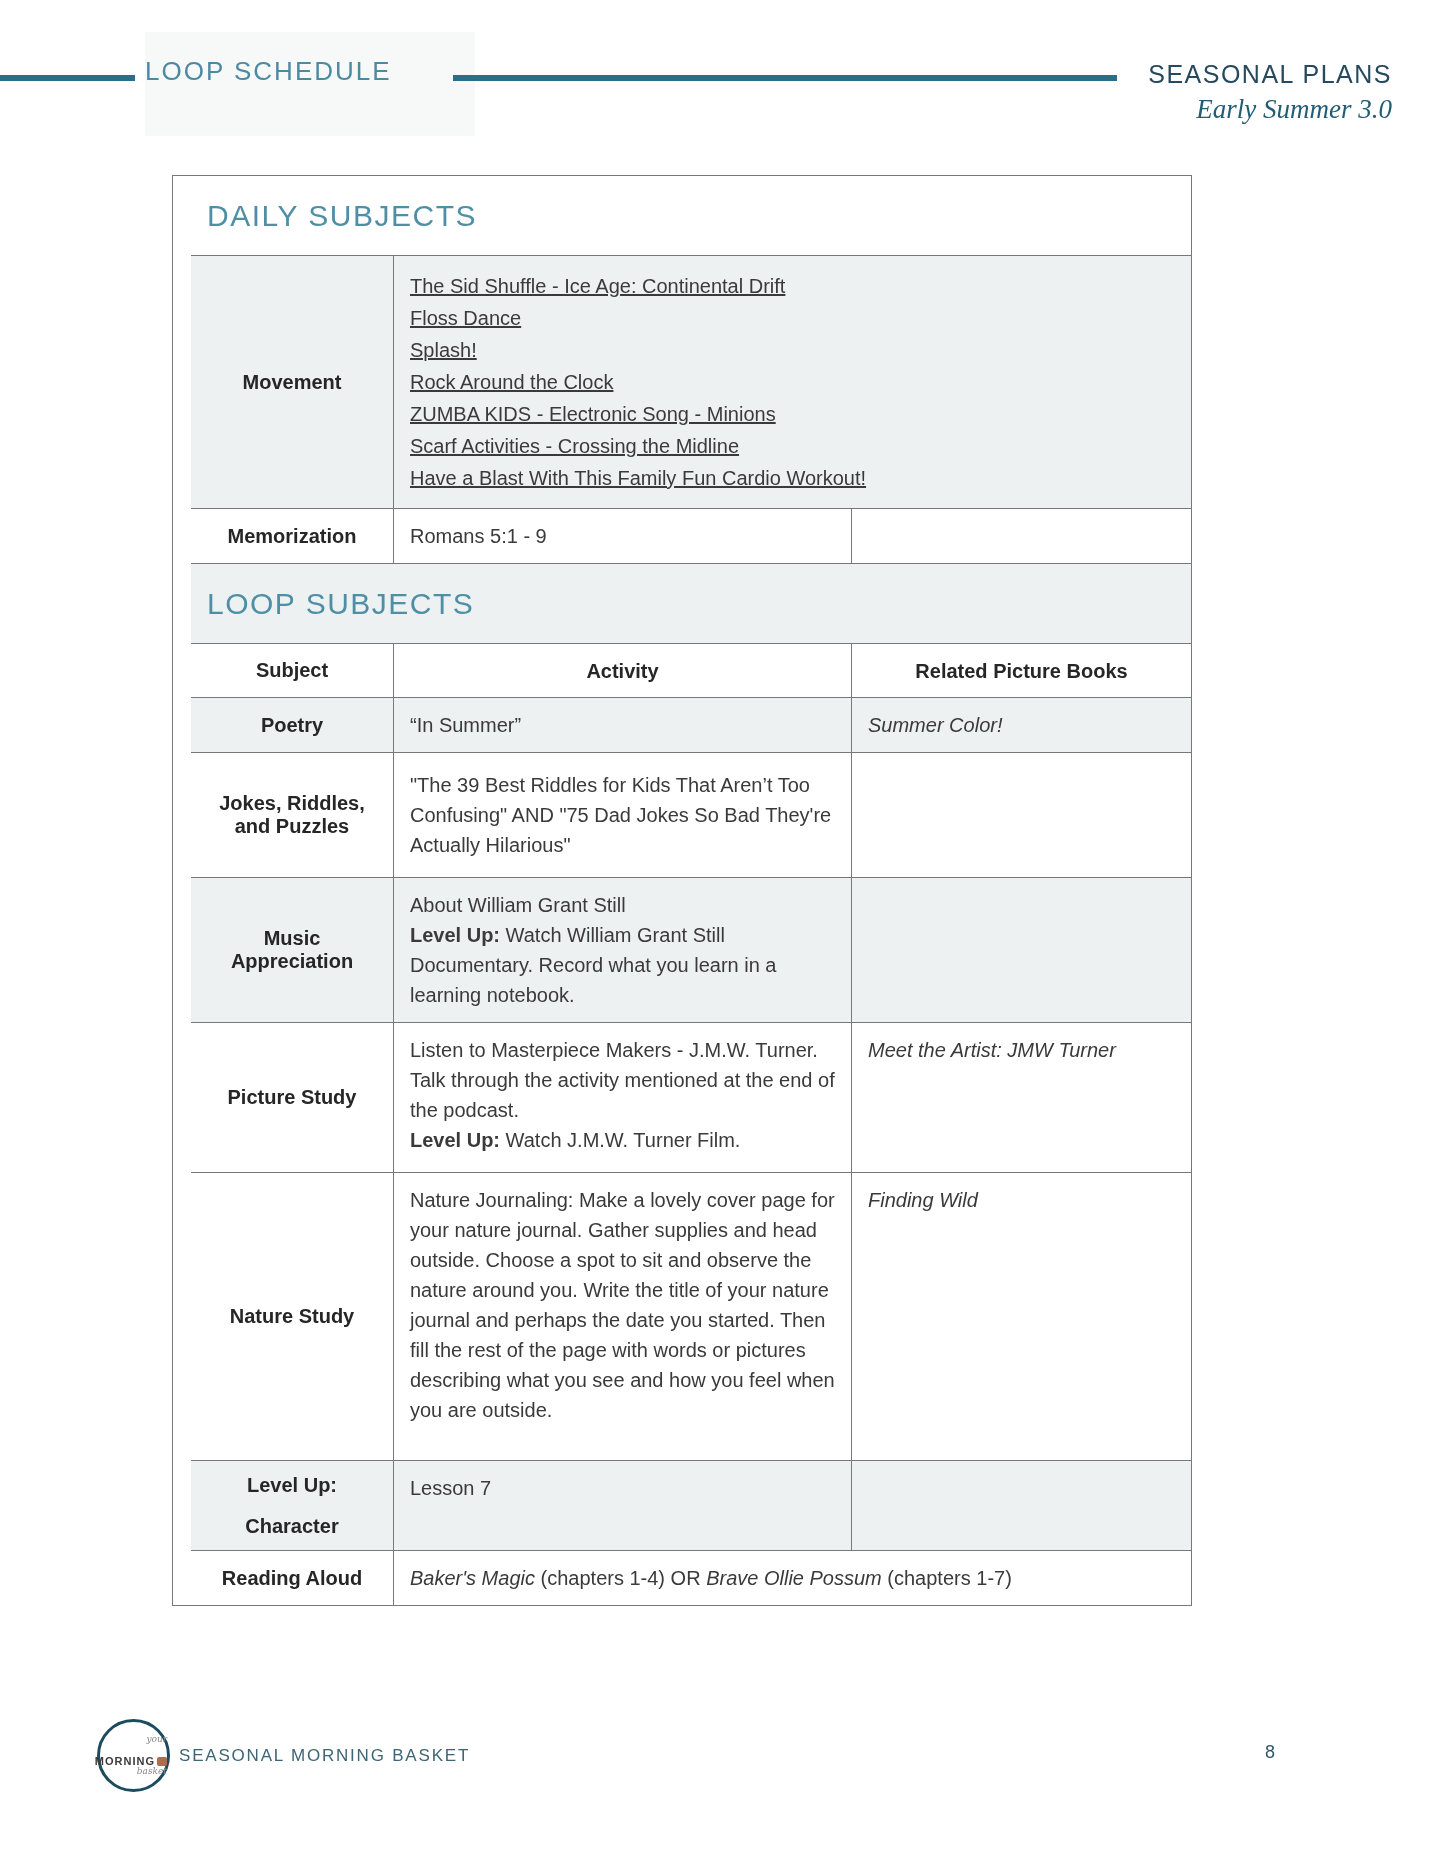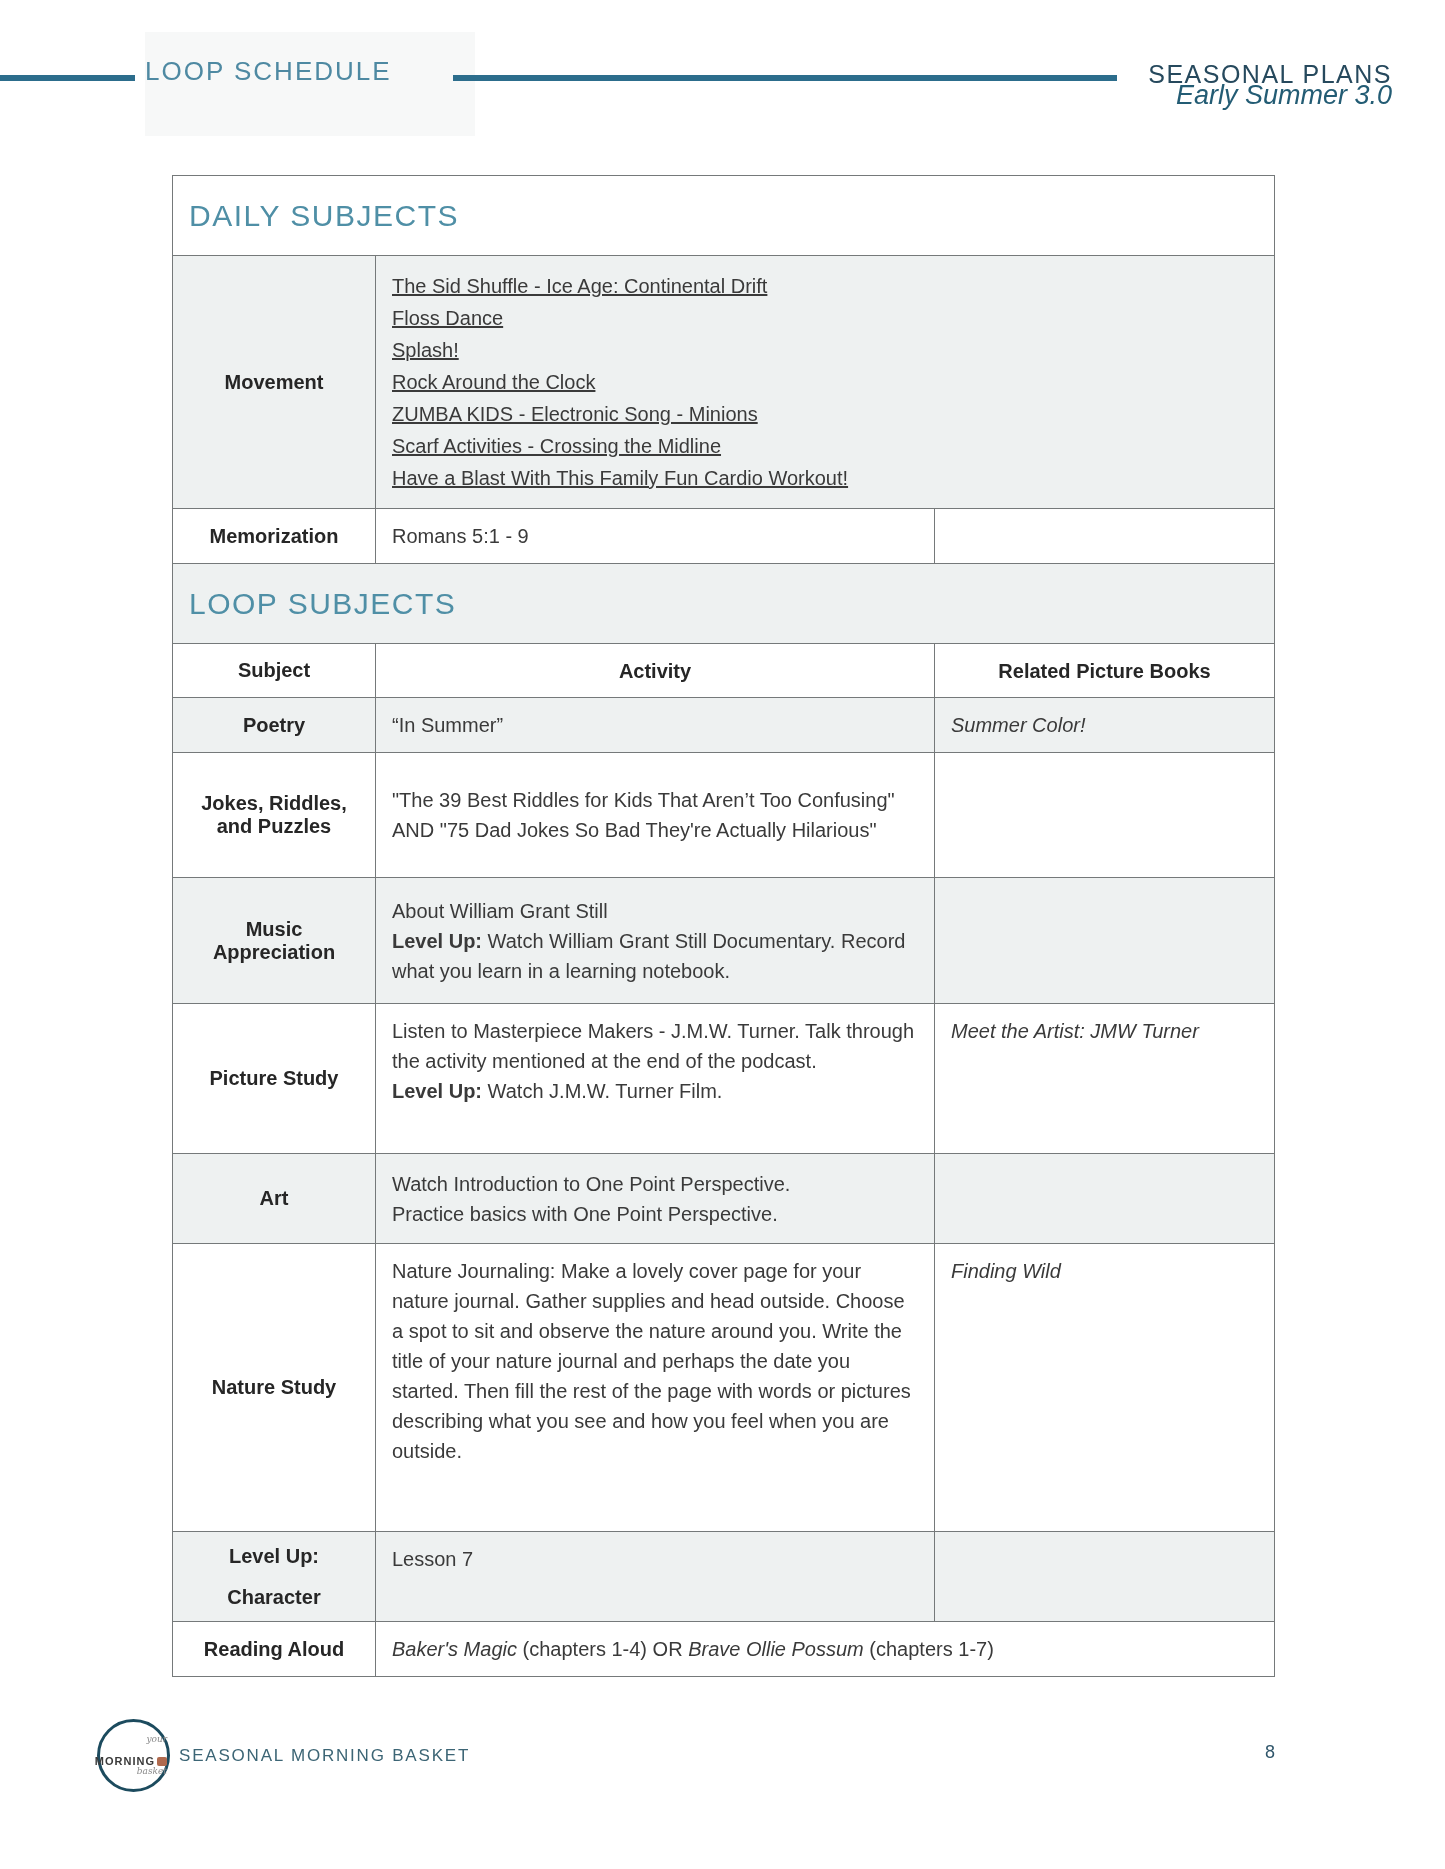--- a/index.html
+++ b/index.html
@@ -8,26 +8,26 @@
 
   
   .title-box{position:absolute;left:145px;top:32px;width:330px;height:104px;background:#f7f8f8;}
   .rule{position:absolute;top:75px;height:6px;background:#2c6d8c;}
   .rule-left{left:0;width:135px;}
   .rule-mid{left:453px;width:664px;}
   .page-title{position:absolute;left:145px;top:56px;width:330px;
               font-size:26px;font-weight:300;letter-spacing:2px;color:#4e89a2;}
   .brand{position:absolute;left:1040px;top:60px;width:352px;text-align:right;
          font-size:25px;letter-spacing:1.5px;color:#26495d;font-weight:400;}
-  .edition{position:absolute;left:1040px;top:80px;width:352px;text-align:right;
-           font-family:Liberation Sans, sans-serif;font-style:italic;font-size:27px;color:#235c74;}
+  .edition{position:absolute;left:1040px;top:94px;width:352px;text-align:right;
+           font-family:Liberation Serif, serif;font-style:italic;font-size:27px;color:#235c74;}
 
   
-  .tbl{position:absolute;left:172px;top:175px;width:1103px;
-       border:1.5px solid #75797a;box-sizing:border-box;font-size:20px;}
+  .tbl{position:absolute;left:172px;top:175px;width:1020px;
+       border:1.5px solid #75797a;box-sizing:border-box;font-size:20px;padding-left:18px;}
   .row{display:flex;border-top:1.5px solid #75797a;box-sizing:border-box;background:#fff;}
   .row:first-child{border-top:none;}
   .row.gray{background:#eef1f1;}
   .band{display:flex;align-items:center;padding-left:16px;box-sizing:border-box;}
   .band-title{font-size:30px;font-weight:300;letter-spacing:1.5px;color:#4f8fa6;}
   .cell{box-sizing:border-box;}
   .c-label{width:202px;flex:0 0 202px;display:flex;flex-direction:column;justify-content:center;
            align-items:center;font-weight:bold;color:#262626;padding:8px 10px;}
   .c-act{flex:1 1 auto;border-left:1.5px solid #75797a;padding:12px 16px;line-height:1.5;color:#3a3a3a;}
   .c-rel{width:340px;flex:0 0 340px;border-left:1.5px solid #75797a;padding:12px 16px;
@@ -142,28 +142,20 @@
 
     <div class="row h-picture">
       <div class="cell c-label">Picture Study</div>
       <div class="cell c-act">
         <div>Listen to Masterpiece Makers - J.M.W. Turner. Talk through the activity mentioned at the end of the podcast.</div>
         <div><span class="b">Level Up: </span><span>Watch J.M.W. Turner Film.</span></div>
       </div>
       <div class="cell c-rel">Meet the Artist: JMW Turner</div>
     </div>
 
-    <div class="row gray h-art">
-      <div class="cell c-label">Art</div>
-      <div class="cell c-act v-center">
-        <div>Watch Introduction to One Point Perspective.</div>
-        <div>Practice basics with One Point Perspective.</div>
-      </div>
-      <div class="cell c-rel"></div>
-    </div>
 
     <div class="row h-nature">
       <div class="cell c-label">Nature Study</div>
       <div class="cell c-act">Nature Journaling: Make a lovely cover page for your nature journal. Gather supplies and head outside. Choose a spot to sit and observe the nature around you. Write the title of your nature journal and perhaps the date you started. Then fill the rest of the page with words or pictures describing what you see and how you feel when you are outside.</div>
       <div class="cell c-rel">Finding Wild</div>
     </div>
 
     <div class="row gray h-levelup">
       <div class="cell c-label">
         <span>Level Up:</span>

